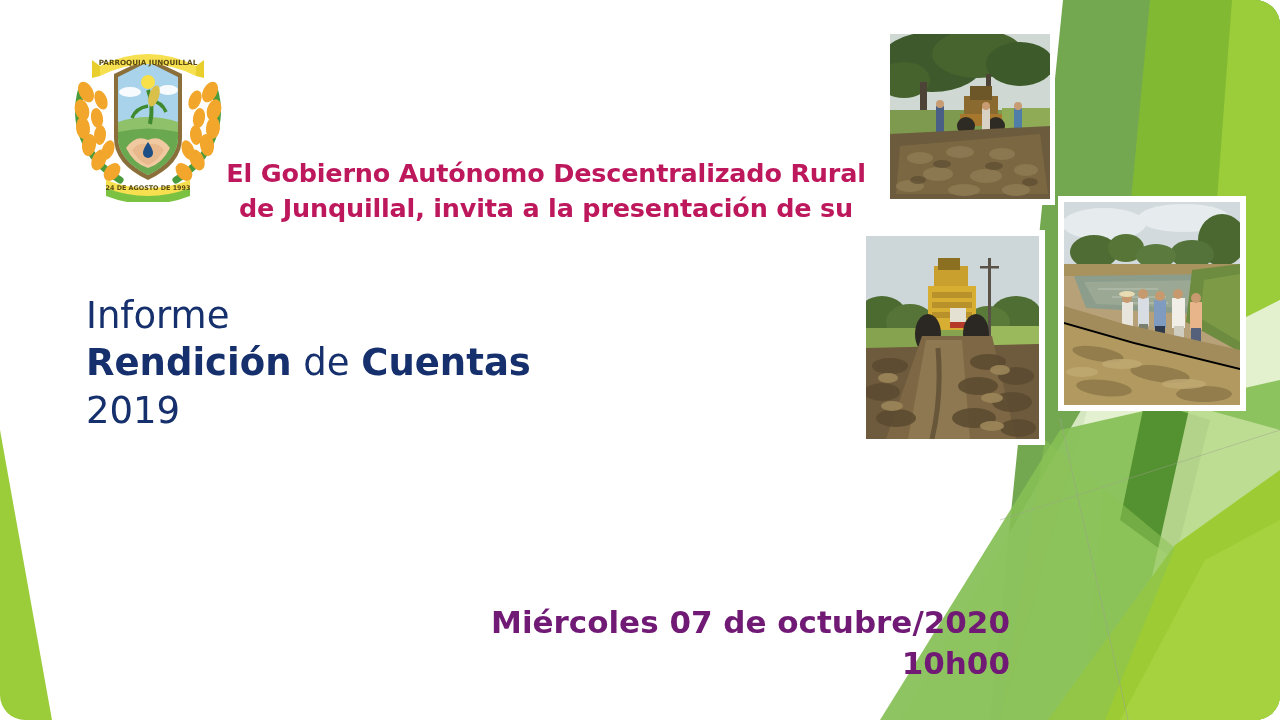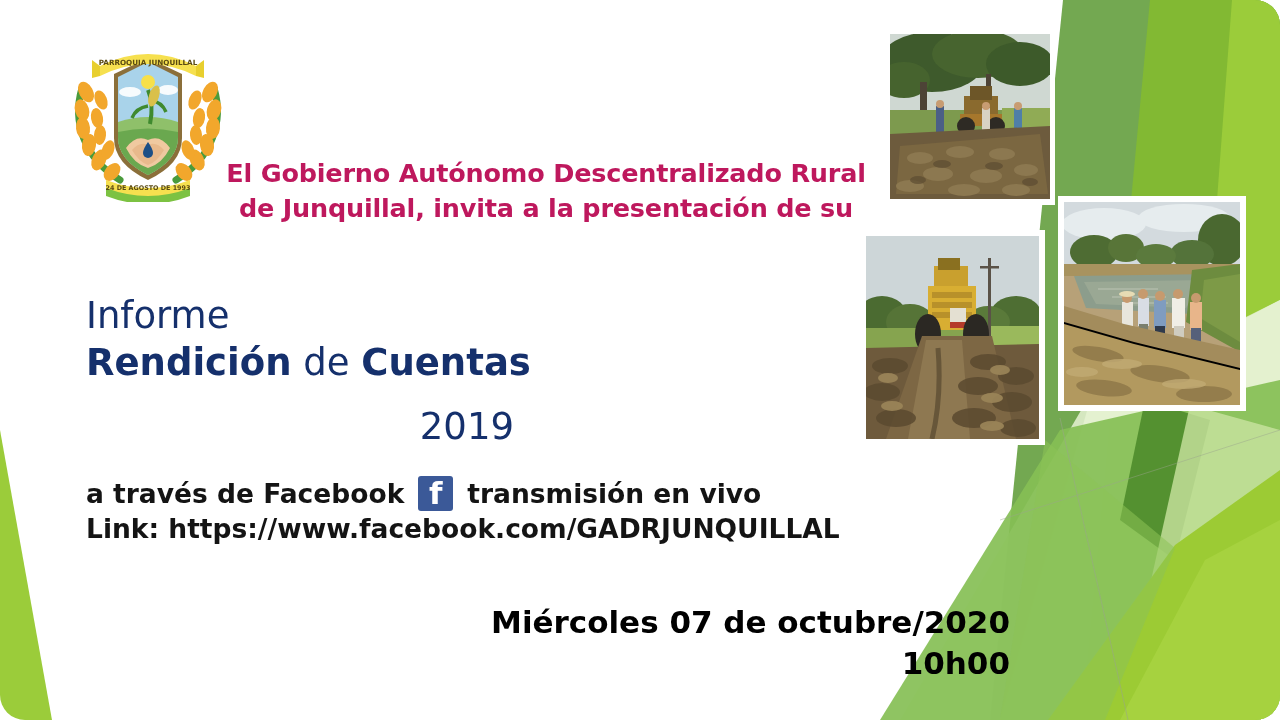--- a/index.html
+++ b/index.html
@@ -32,21 +32,21 @@
   .informe{
     position:absolute;left:86px;top:270px;width:520px;
     color:#15306c;
     font-family:"DejaVu Sans", sans-serif;
     z-index:6;
   }
   .informe .ln{display:block;font-size:37px;line-height:1.28;white-space:pre;}
   .informe .ln1{font-weight:normal;margin-top:22px;}
   .informe .ln2{font-weight:normal;}
   .informe .ln2 b{font-weight:bold;}
-  .informe .ln3{text-align:right;padding-right:92px;font-weight:normal;margin-top:16px;}
+  .informe .ln3{padding-right:92px;font-weight:normal;}
 
   
   .fbblock{
     position:absolute;left:86px;top:476px;width:830px;
     color:#141414;
     font-weight:bold;font-size:26.5px;line-height:1.33;
     z-index:6;
   }
   .fbrow{display:flex;align-items:center;gap:0px;white-space:pre;}
   .fbicon{
@@ -58,21 +58,21 @@
     transform:translateY(-52%);
     text-align:center;color:#fff;font-weight:bold;
     font-size:31px;font-family:"DejaVu Sans", sans-serif;
     line-height:1;
   }
   .fblink{display:block;white-space:pre;}
 
   
   .dateblock{
     position:absolute;left:400px;top:602px;width:610px;
-    color:#000000;font-weight:bold;
+    color:#701a75;font-weight:bold;
     font-size:31px;line-height:1.33;text-align:right;
     z-index:6;
   }
   .dateblock .d2{display:block;}
 
   
   .photo{position:absolute;background:#fff;box-shadow:0 0 0 0 rgba(0,0,0,0);}
   .ph1{left:885px;top:29px;width:170px;height:176px;padding:5px 5px 6px 5px;z-index:5;}
   .ph2{left:860px;top:230px;width:185px;height:215px;padding:6px;z-index:5;}
   .ph3{left:1058px;top:196px;width:188px;height:215px;padding:6px;z-index:5;}
@@ -358,27 +358,19 @@
     <span class="l1">El Gobierno Autónomo Descentralizado Rural</span>
     <span class="l2">de Junquillal, invita a la presentación de su</span>
   </div>
 
   <div class="informe">
     <span class="ln ln1">Informe</span>
     <span class="ln ln2"><b>Rendición</b><span> de </span><b>Cuentas</b></span>
     <span class="ln ln3">2019</span>
   </div>
 
-  <div class="fbblock">
-    <div class="fbrow">
-      <span>a través de Facebook</span>
-      <span class="fbicon"></span>
-      <span>transmisión en vivo</span>
-    </div>
-    <span class="fblink">Link: https://www.facebook.com/GADRJUNQUILLAL</span>
-  </div>
 
   <div class="dateblock">
     <span class="d1">Miércoles 07 de octubre/2020</span>
     <span class="d2">10h00</span>
   </div>
 
 </div>
 
 </body></html>

